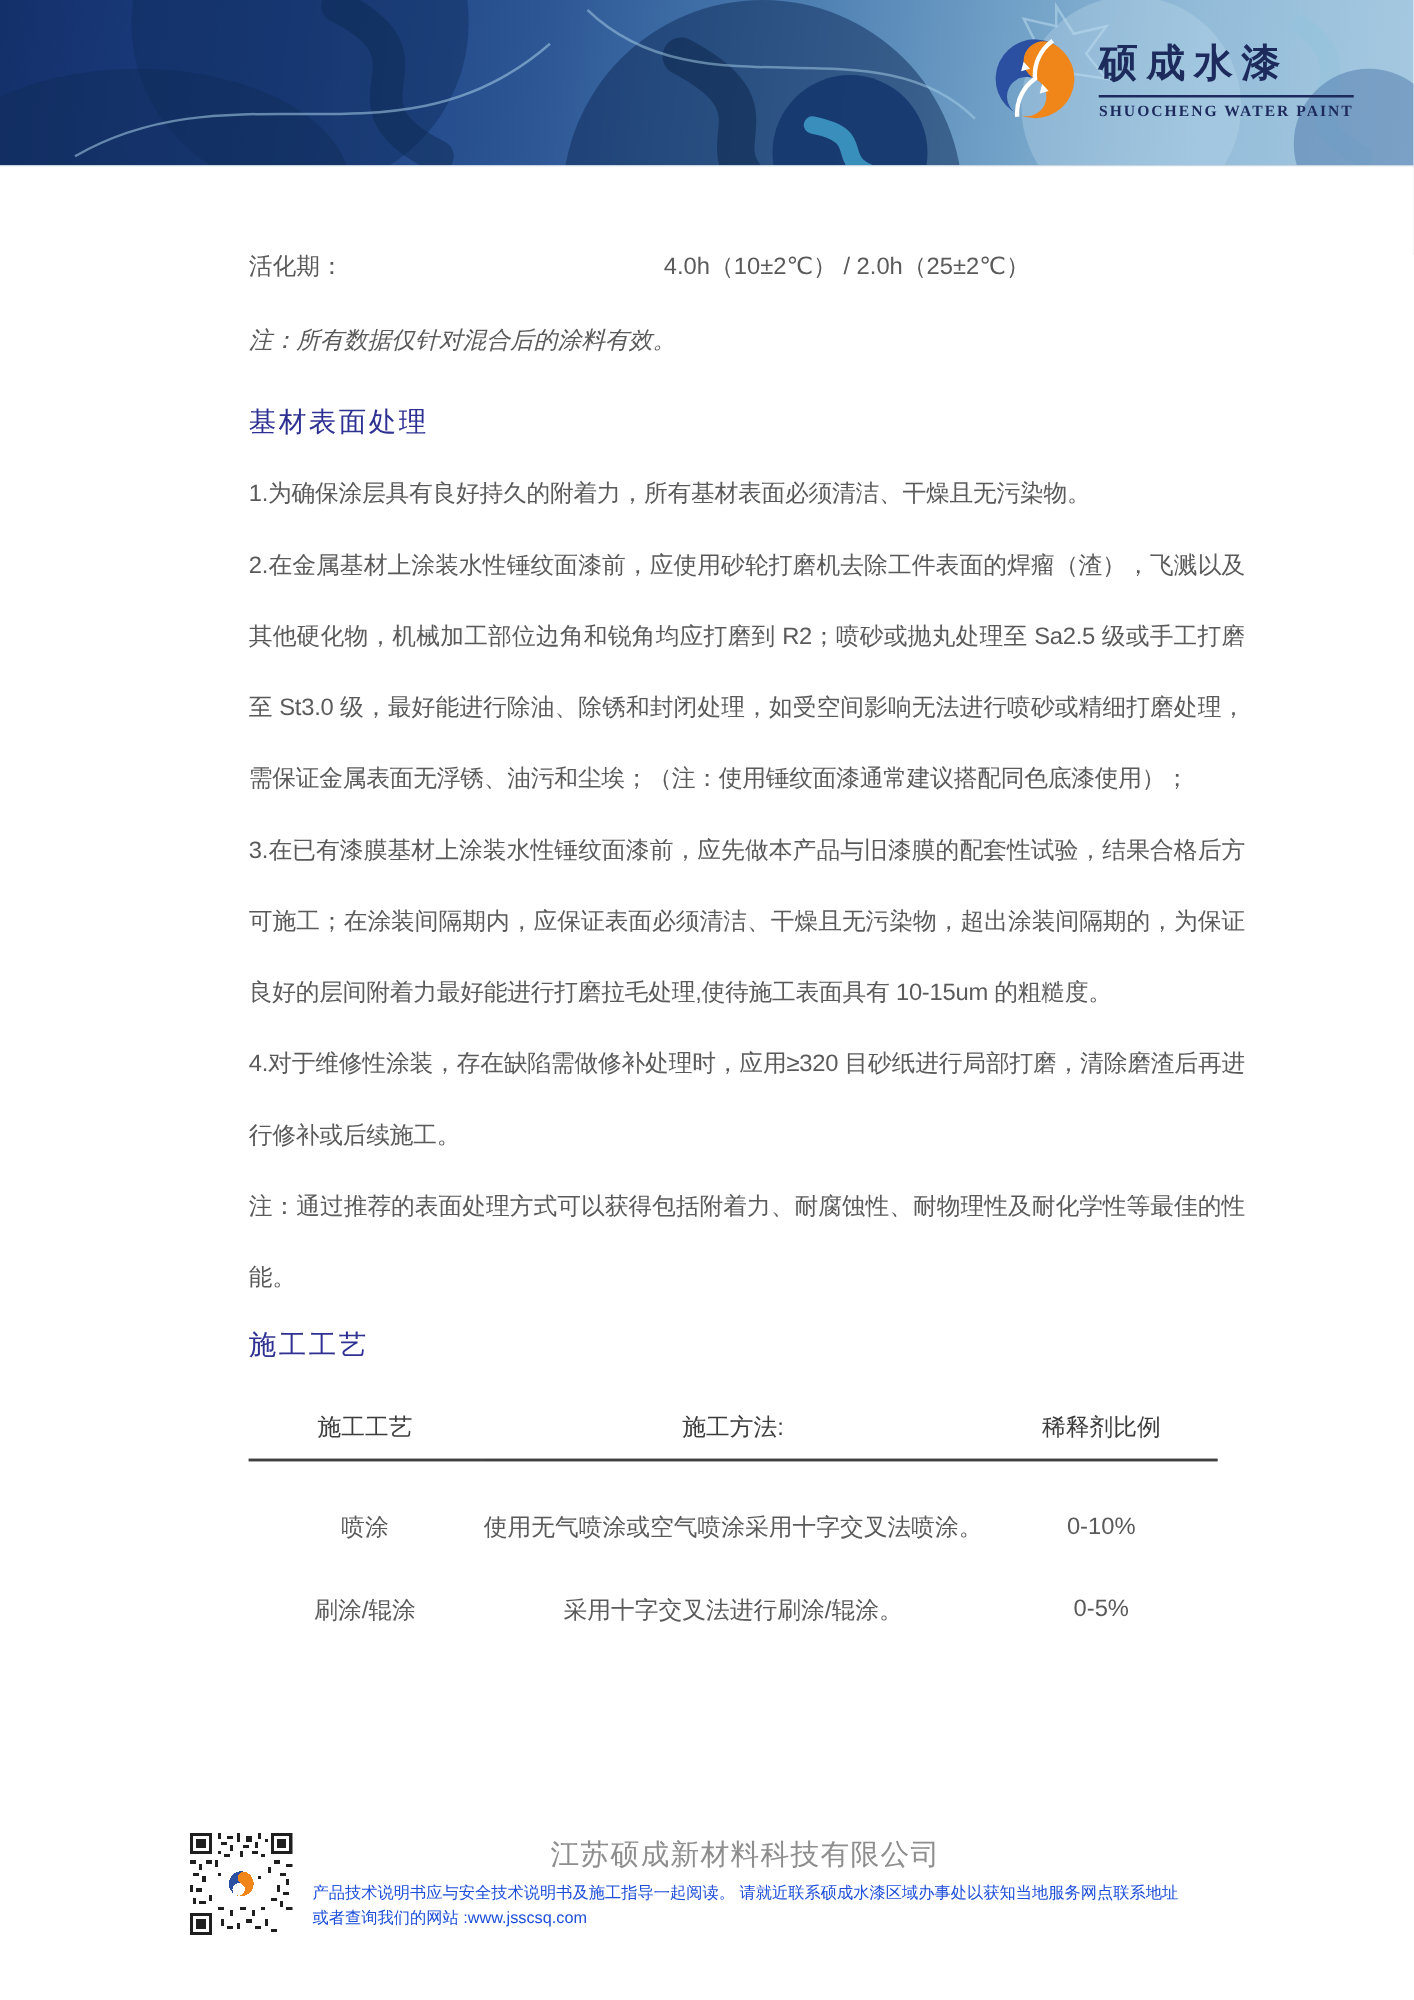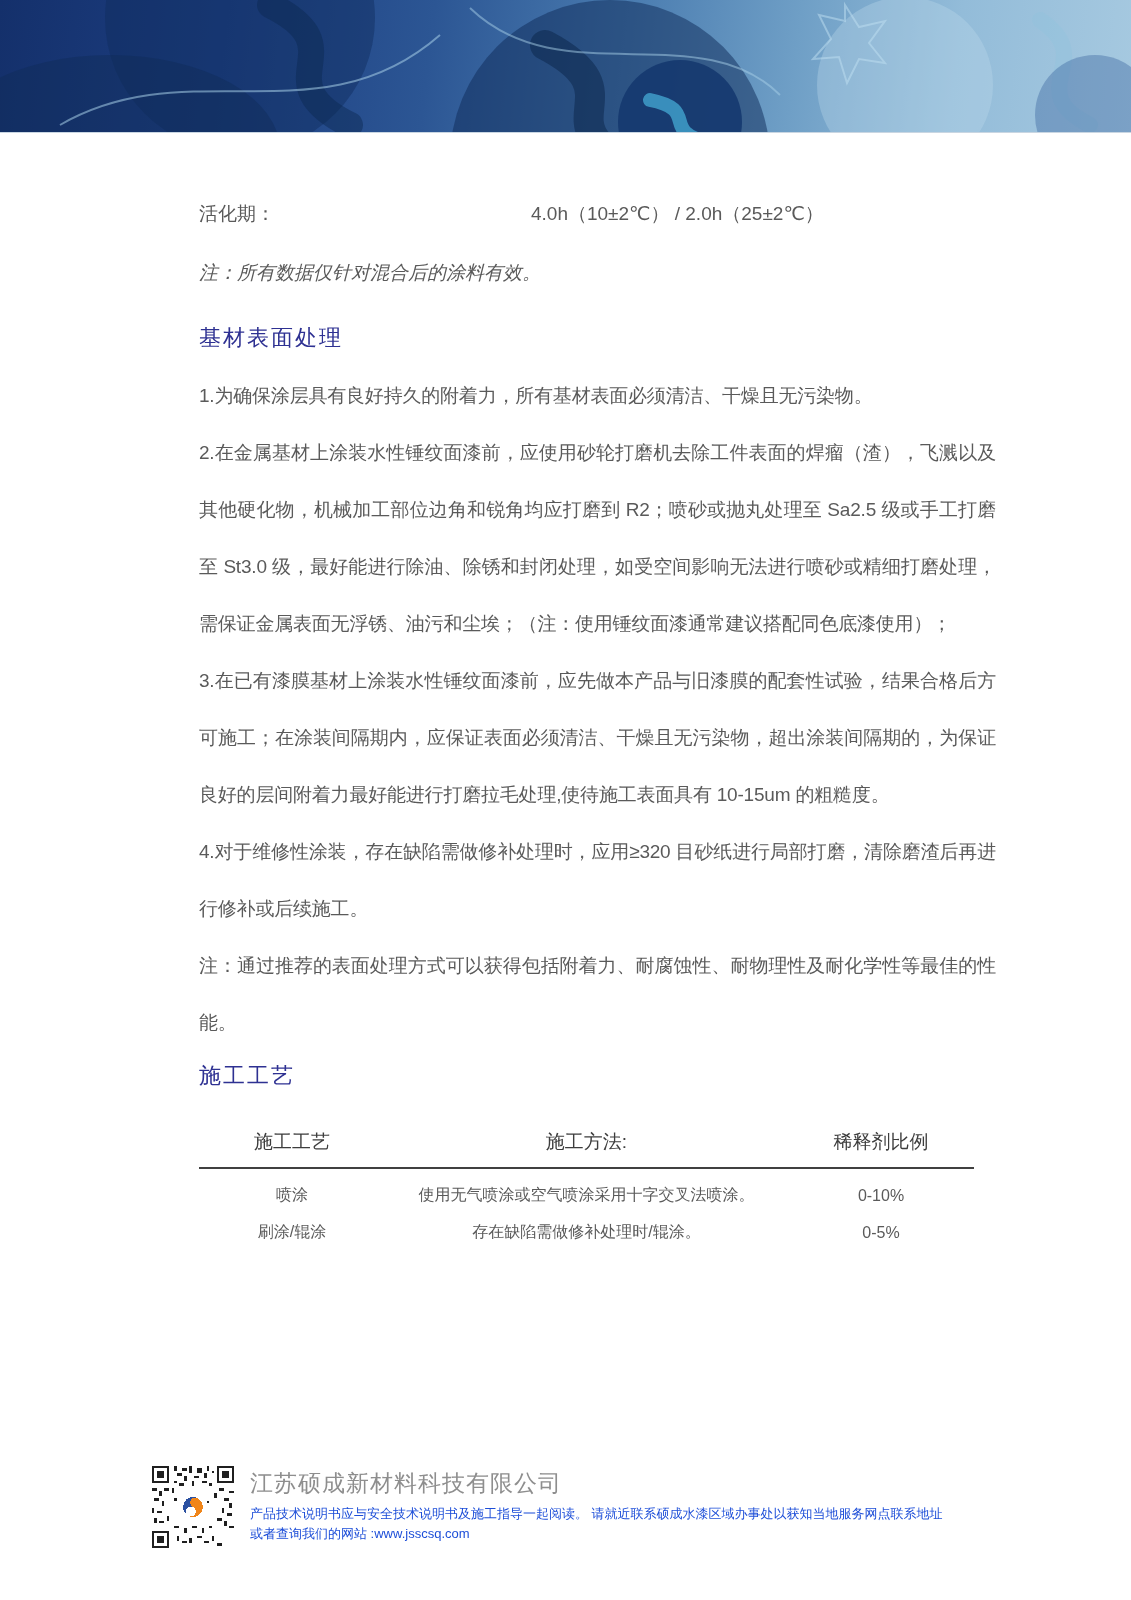--- a/index.html
+++ b/index.html
@@ -55,29 +55,29 @@
 
   
   table.proc {
     width:775px; margin-top:28px; border-collapse:collapse; table-layout:fixed;
   }
   table.proc th {
     font-weight:400; color:#3d3d3d; font-size:19px; text-align:center;
     padding:6px 0 12px 0; border-bottom:2px solid #404040;
   }
   table.proc td {
-    color:#5a5a5a; font-size:16px; text-align:center; padding-top:16px;
+    color:#5a5a5a; font-size:19px; text-align:center; padding-top:40px;
   }
   .col-a { width:24%; } .col-b { width:52%; } .col-c { width:24%; }
 
   
   .footer { position:absolute; top:1466px; left:152px; display:flex; }
   .qr { width:82px; height:82px; flex:none; }
   .footer-text { margin-left:16px; padding-top:2px; }
-  .company { font-size:23px; color:#8e8e8e; letter-spacing:1px; line-height:30px; }
+  .company { font-size:23px; color:#8e8e8e; letter-spacing:1px; line-height:30px;text-align:center; }
   .disclaimer { margin-top:6px; font-size:13px; color:#1d4ed8; line-height:20px; }
 </style>
 </head>
 <body>
 
 <div class="page">
 
   <div class="header">
     <svg class="hdr-art" width="1131" height="133" viewBox="0 0 1131 133">
       <circle cx="240" cy="18" r="135" fill="#0f2c5e" opacity="0.45"></circle>
@@ -88,20 +88,35 @@
       <circle cx="680" cy="122" r="62" fill="#15386f" opacity="0.9"></circle>
       <path d="M 650,100 C 700,110 660,130 706,142" stroke="#3f9ec9" stroke-width="14" fill="none" opacity="0.85" stroke-linecap="round"></path>
       <circle cx="905" cy="85" r="88" fill="#bcd9ea" opacity="0.35"></circle>
       <path d="M 60,125 C 190,50 320,140 440,35" stroke="#a8cfe8" stroke-width="2" fill="none" opacity="0.55"></path>
       <path d="M 470,8 C 560,95 700,15 780,95" stroke="#a8cfe8" stroke-width="2" fill="none" opacity="0.5"></path>
       <path d="M 845,5 l 14,22 26,-6 -16,22 16,20 -26,-4 -12,24 -8,-26 -26,2 18,-20 -12,-24 26,6 z" stroke="#bfe0f2" stroke-width="2" fill="none" opacity="0.5"></path>
       <path d="M 1040,20 C 1100,60 1020,90 1090,125" stroke="#8fc2de" stroke-width="16" fill="none" opacity="0.35" stroke-linecap="round"></path>
       <circle cx="1095" cy="115" r="60" fill="#2c5694" opacity="0.35"></circle>
     </svg>
 
+    <div class="logo-box">
+      <svg class="logo-mark" viewBox="0 0 100 100">
+        <g transform="rotate(25 50 50)">
+          <path d="M50,5 A45,45 0 1 0 50,95 A22.5,22.5 0 0 1 50,50 A22.5,22.5 0 0 0 50,5 Z" fill="#2b50a1"></path>
+          <path d="M50,5 A45,45 0 1 1 50,95 A22.5,22.5 0 0 0 50,50 A22.5,22.5 0 0 1 50,5 Z" fill="#f08519"></path>
+          <path d="M50,2 A48,48 0 0 0 50,50 A48,48 0 0 0 50,98" stroke="#ffffff" stroke-width="5" fill="none"></path>
+          <path d="M30,38 l 10,4 -8,7 z" fill="#ffffff"></path>
+          <path d="M60,52 l 10,4 -8,7 z" fill="#ffffff"></path>
+        </g>
+      </svg>
+      <div class="logo-text">
+        <span class="logo-cn">硕成水漆</span>
+        <span class="logo-en">SHUOCHENG WATER PAINT</span>
+      </div>
+    </div>
   </div>
 
   <div class="content">
 
     <div class="kv">
       <span class="kv-label">活化期：</span>
       <span class="kv-value">4.0h（10±2℃） /  2.0h（25±2℃）</span>
     </div>
 
     <div class="note1">注：所有数据仅针对混合后的涂料有效。</div>
@@ -132,21 +147,21 @@
         </tr>
       </thead>
       <tbody>
         <tr>
           <td>喷涂</td>
           <td>使用无气喷涂或空气喷涂采用十字交叉法喷涂。</td>
           <td>0-10%</td>
         </tr>
         <tr>
           <td>刷涂/辊涂</td>
-          <td>存在缺陷需做修补处理时/辊涂。</td>
+          <td>采用十字交叉法进行刷涂/辊涂。</td>
           <td>0-5%</td>
         </tr>
       </tbody>
     </table>
   </div>
 
   <div class="footer">
     <svg class="qr" viewBox="0 0 33 33" shape-rendering="crispEdges">
       <rect x="0" y="0" width="33" height="33" fill="#ffffff"></rect>
       <g fill="#1f1f1f">

